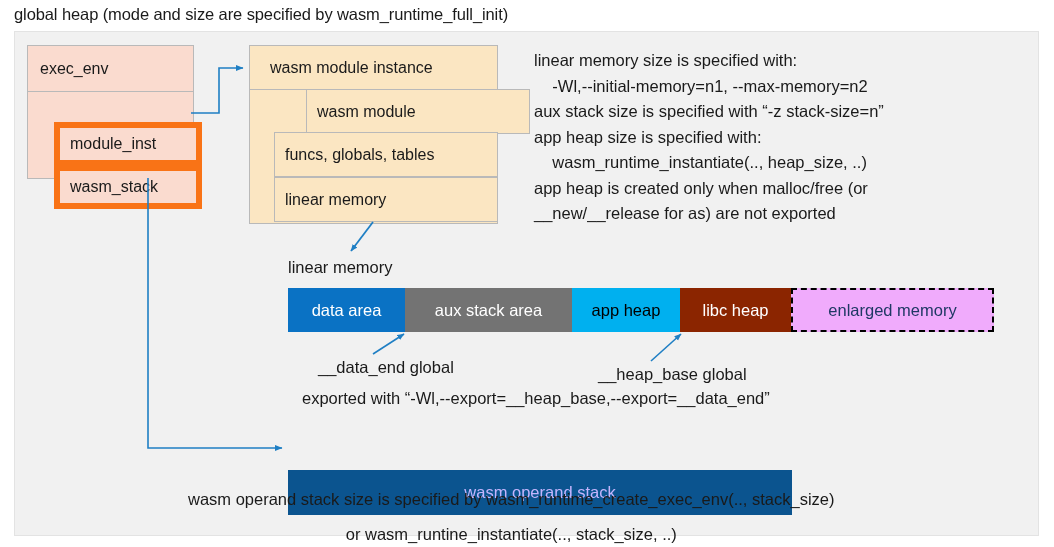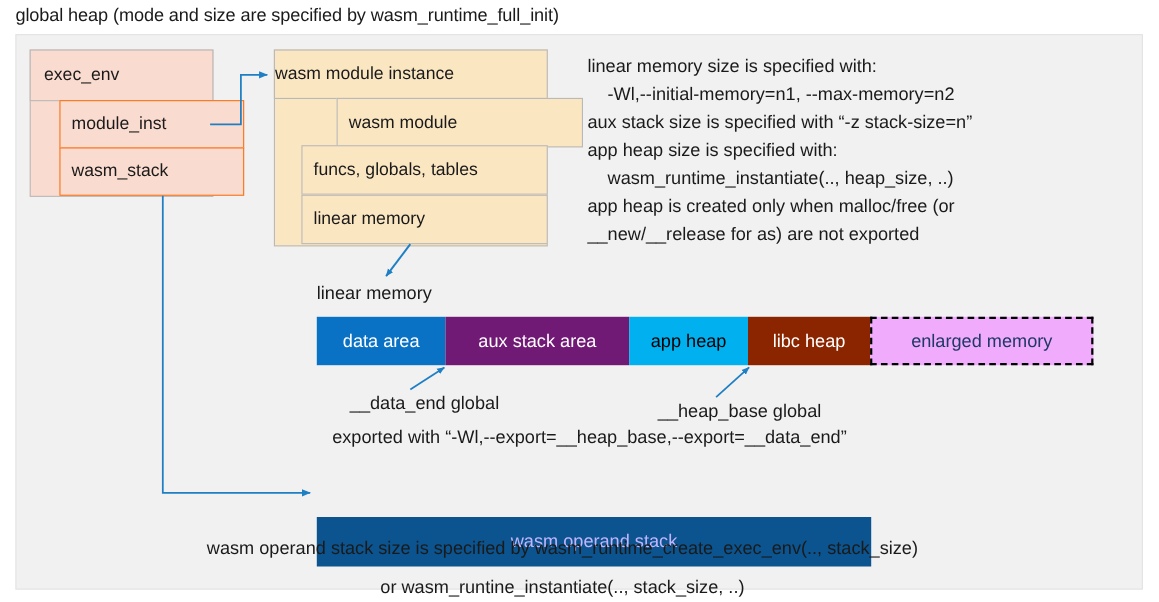--- a/index.html
+++ b/index.html
@@ -67,48 +67,49 @@
     width: 167px;
     height: 47px;
     background: #fadbcf;
     border: 1px solid #b9b9b9;
     padding-left: 12px;
     font-size: 16px;
     color: #1a1a1a;
   }
   .exec-field {
     left: 54px;
-    width: 168px;
+    width: 148px;
     height: 44px;
     background: #fadbcf;
-    border: 1px solid #f97316;
+    border: 6px solid #f97316;
     padding-left: 10px;
     font-size: 16px;
     color: #1a1a1a;
+    margin-top: 31px;
   }
   .exec-field.f1 { top: 91px; }
   .exec-field.f2 { top: 134px; }
 
   
   .mi-outer {
     left: 249px;
     top: 45px;
     width: 249px;
     height: 179px;
     background: #fbe6c2;
     border: 1px solid #b9b9b9;
   }
   .mi-title {
     left: 249px;
     top: 45px;
     width: 249px;
     height: 45px;
     background: #fbe6c2;
     border: 1px solid #b9b9b9;
-    padding-left: 0;
+    padding-left: 20px;
     font-size: 16px;
     color: #1a1a1a;
   }
   .mi-field {
     left: 274px;
     width: 224px;
     height: 45px;
     background: #fbe6c2;
     border: 1px solid #b9b9b9;
     padding-left: 10px;
@@ -255,21 +256,21 @@
     wasm_runtime_instantiate(.., heap_size, ..)
 app heap is created only when malloc/free (or
 __new/__release for as) are not exported</div>
 
   <div class="lm-label">linear memory</div>
 
   <div class="membar">
     <div class="seg" style="width:117px;background:#0a72c4;color:#ffffff;">
       <span>data area</span>
     </div>
-    <div class="seg" style="width:167px;background:#701a75;color:#ffffff;">
+    <div class="seg" style="width:167px;background:#737373;color:#ffffff;">
       <span>aux stack area</span>
     </div>
     <div class="seg" style="width:108px;background:#00b0ef;color:#000000;">
       <span>app heap</span>
     </div>
     <div class="seg" style="width:111px;background:#8b2500;color:#ffffff;">
       <span>libc heap</span>
     </div>
     <div class="seg enlarged" style="width:203px;">
       <span>enlarged memory</span>

